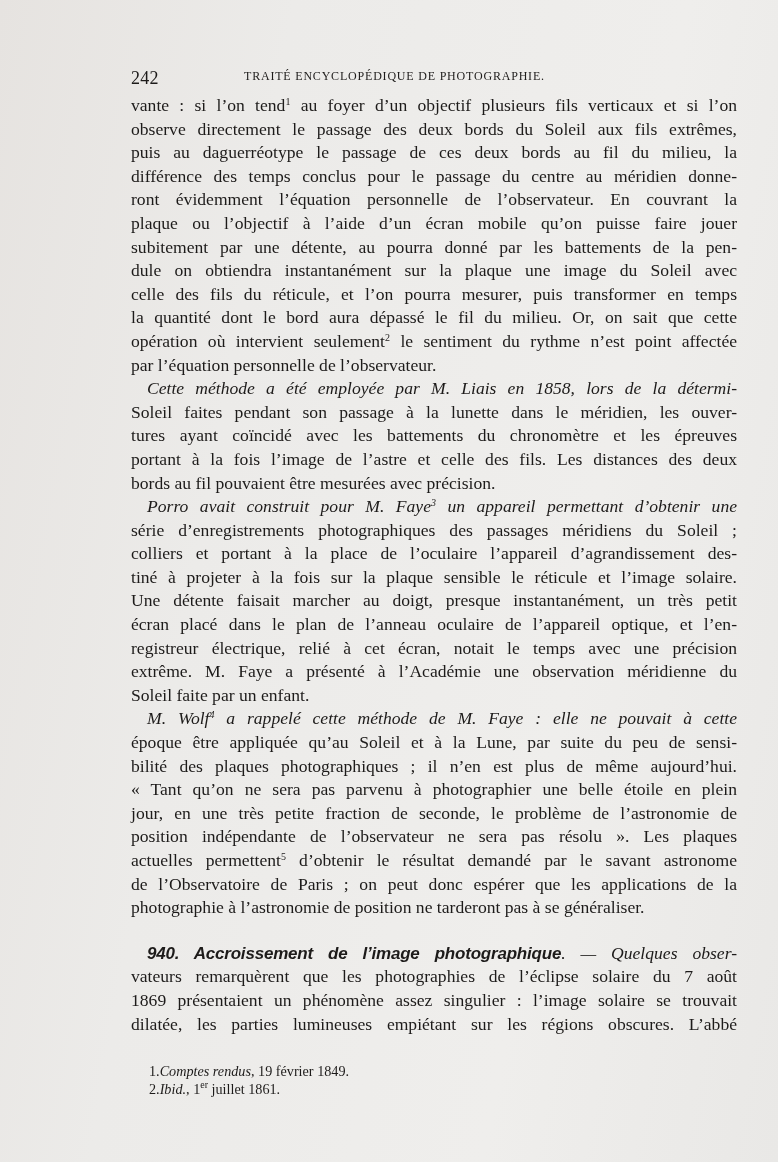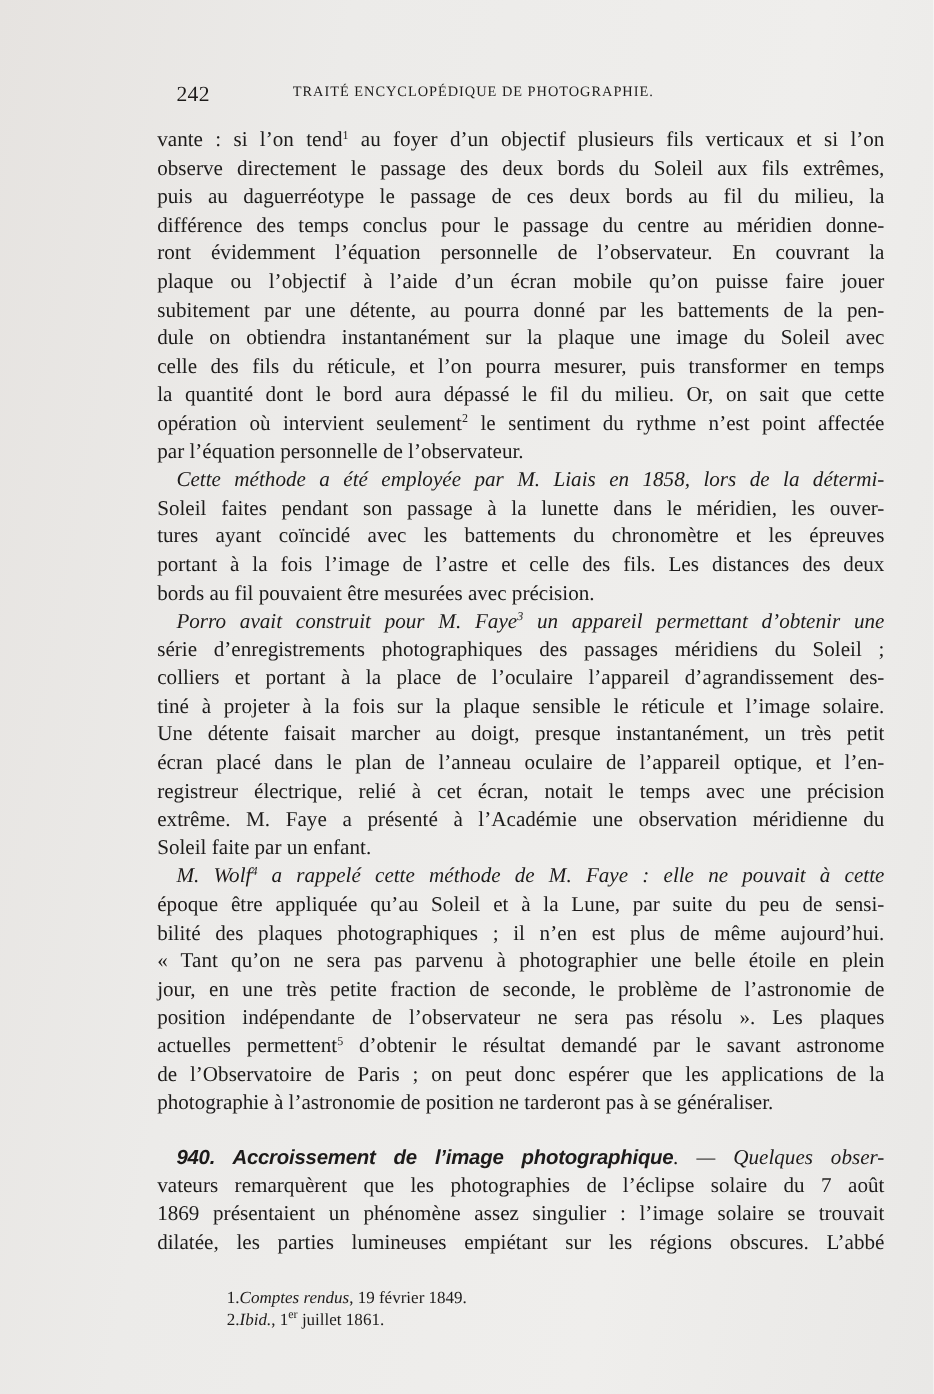--- a/index.html
+++ b/index.html
@@ -7,34 +7,34 @@
       width: 778px; height: 1162px; overflow: hidden;
       background: linear-gradient(100deg, #e6e3e0 0%, #ecebe9 30%, #efeeec 70%, #e9e8e6 100%);
       font-family: "Liberation Serif", "DejaVu Serif", serif;
       color: #1d1b1a;
       position: relative;
     }
     .page { position: absolute; left: 131px; top: 66px; width: 606px; }
     .running-head {
       position: relative; height: 24px; font-size: 16px; letter-spacing: 0.3px;
     }
-    .page-number { position: absolute; left: 16px; top: 2px; font-size: 18px; }
+    .page-number { position: absolute; left: 0; top: 2px; font-size: 18px; }
     .running-title { position: absolute; left: 113px; top: 3px; font-size: 12px; letter-spacing: 0.8px; }
-    .body { margin-top: 15px; }
+    .body { margin-top: 4px; }
     .line {
       font-size: 17.6px; line-height: 23.6px; height: 23.6px;
       white-space: nowrap; text-align: justify; text-align-last: justify;
     }
     .line.last { text-align-last: left; }
     .line.indent { padding-left: 16px; font-style: italic; }
     sup { font-size: 10px; vertical-align: 6px; line-height: 0; }
     .gap { height: 22px; }
     .section-heading { font-family: "Liberation Sans", "DejaVu Sans", sans-serif; font-weight: bold; font-size: 17px; letter-spacing: -0.2px; }
     .footnotes { margin-top: 26px; padding-left: 18px; }
-    .fn { font-size: 14.2px; line-height: 18px; height: 18px; white-space: nowrap; margin-left: 40px; }
+    .fn { font-size: 14.2px; line-height: 18px; height: 18px; white-space: nowrap; }
     .fn i { font-style: italic; }
     .fn .num { display: inline-block; }
   </style>
 </head>
 <body>
 
 <div class="page">
   <div class="running-head">
     <span class="page-number">242</span>
     <span class="running-title">TRAITÉ ENCYCLOPÉDIQUE DE PHOTOGRAPHIE.</span>

